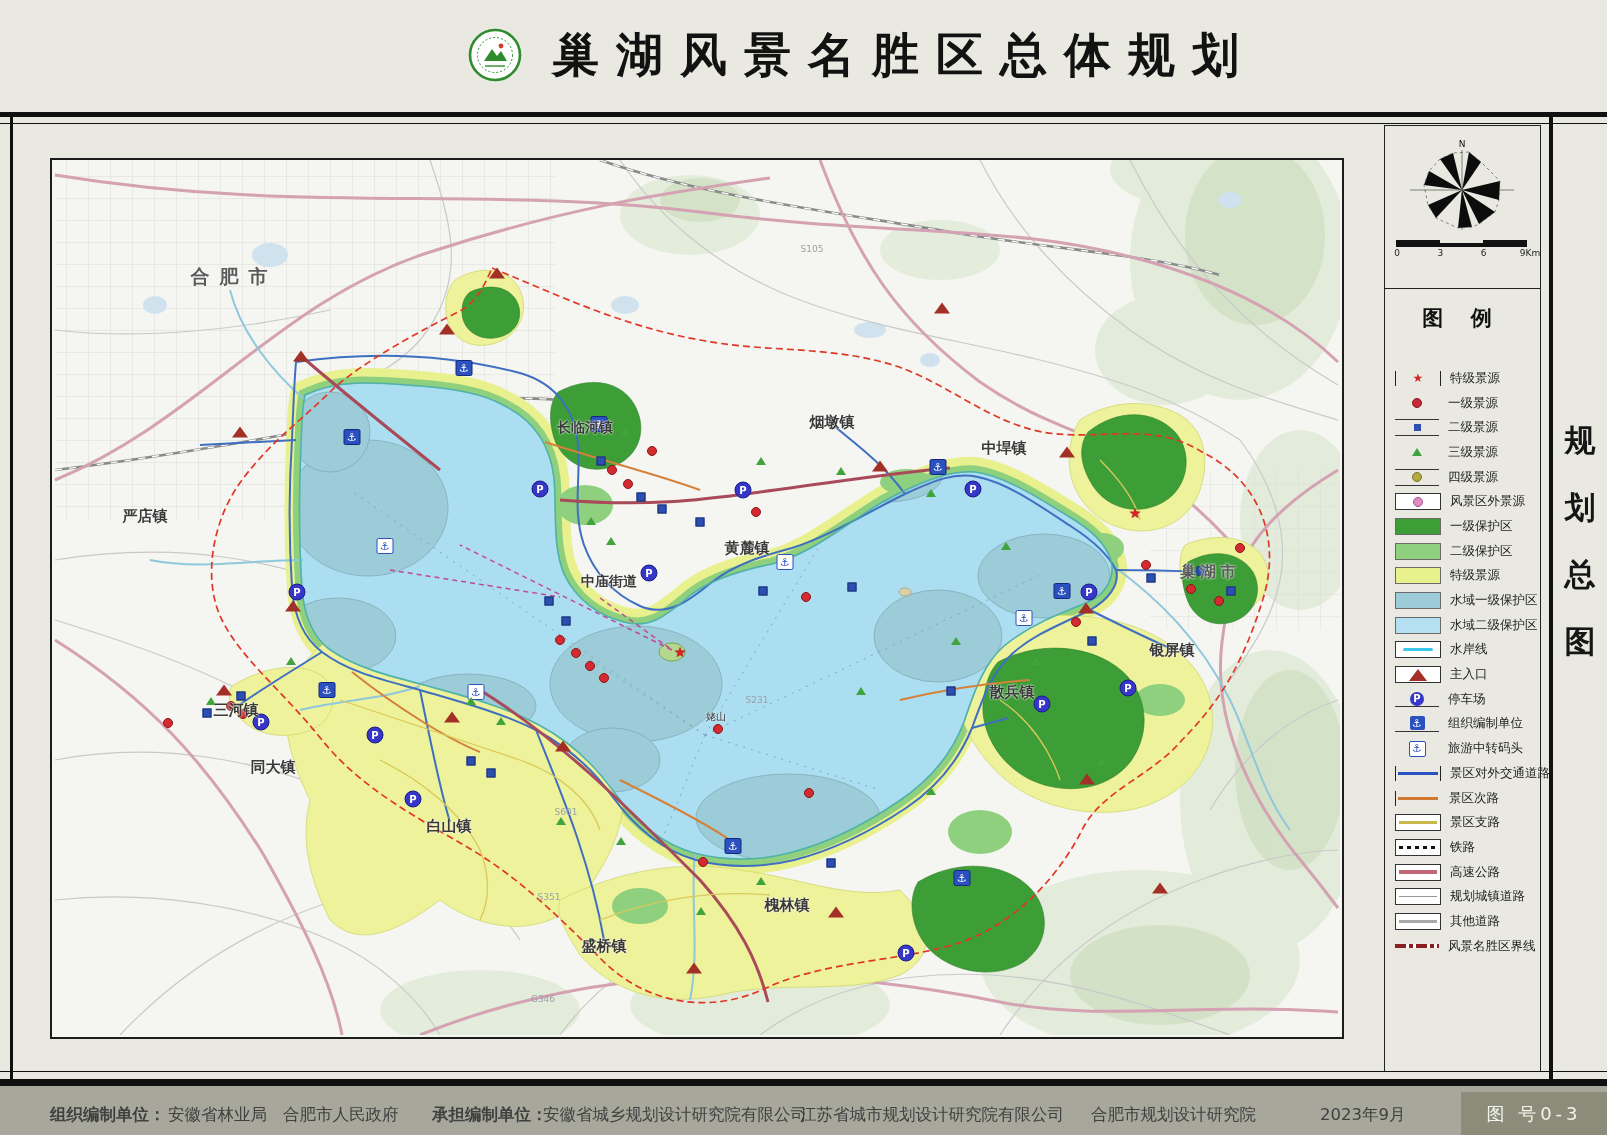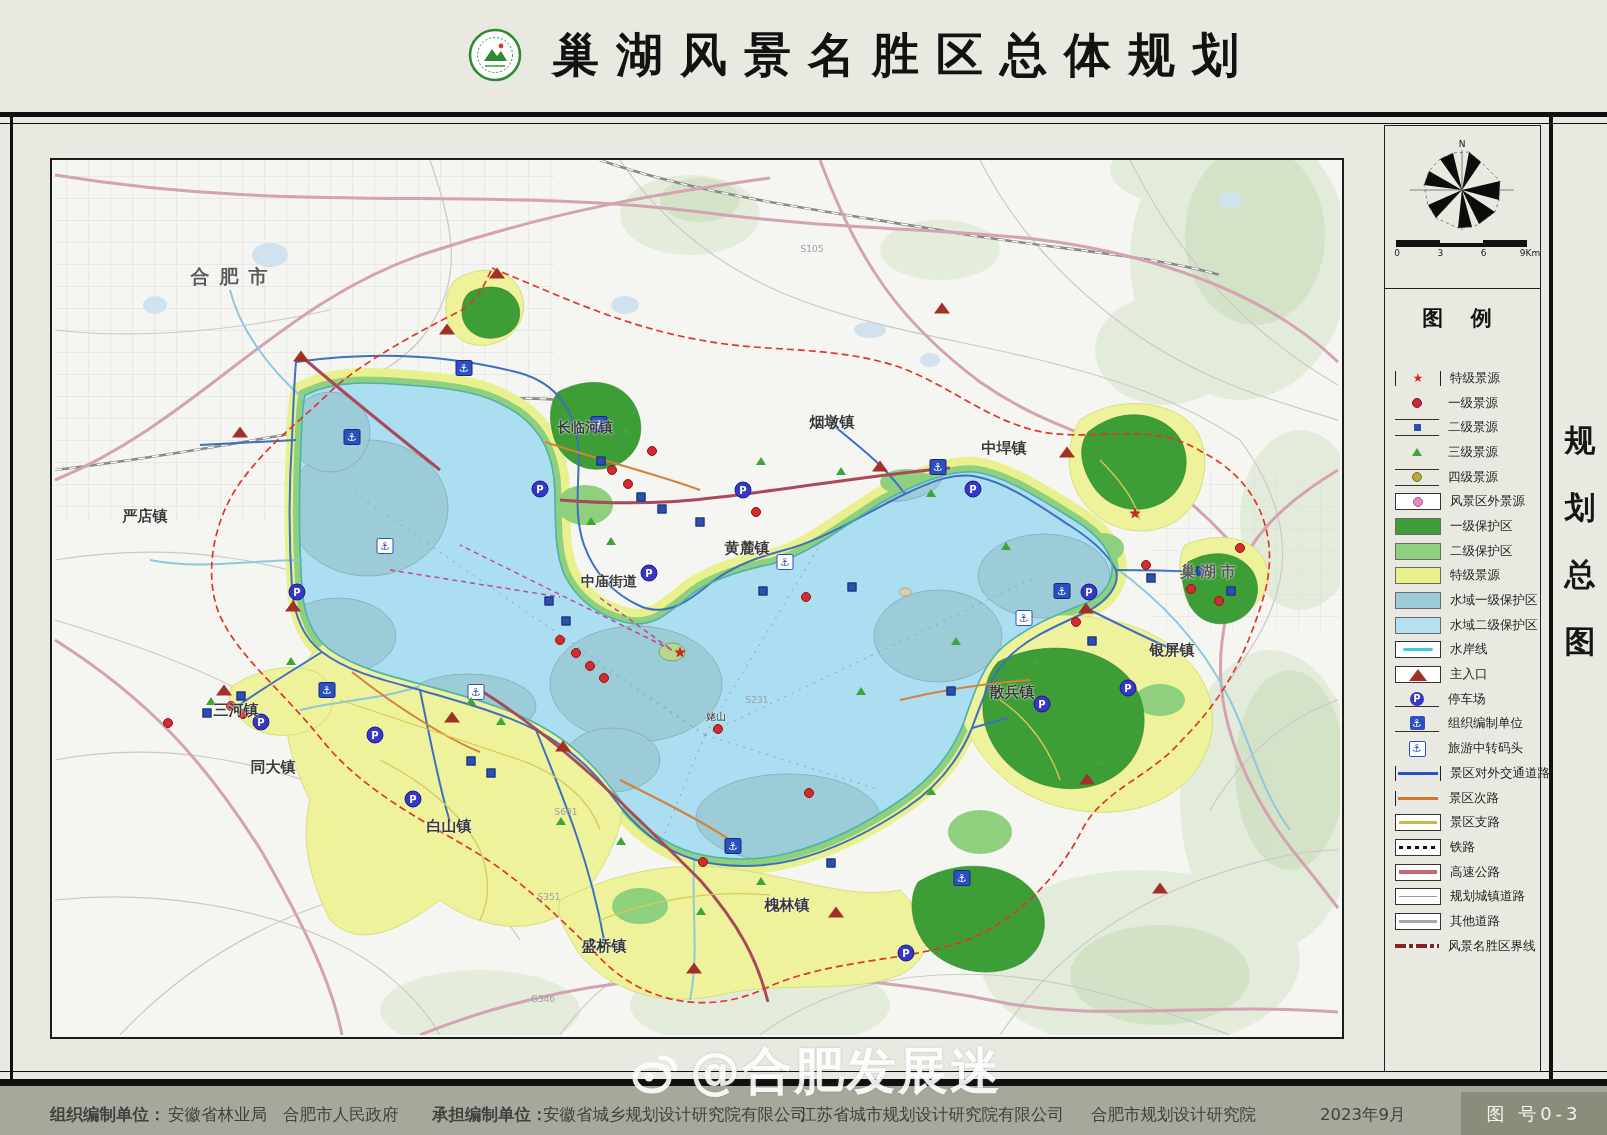--- a/index.html
+++ b/index.html
@@ -636,23 +636,14 @@
   <span class="f-item" style="left:283px">合肥市人民政府</span>
   <span class="f-item f-label" style="left:432px">承担编制单位：</span>
   <span class="f-item" style="left:543px">安徽省城乡规划设计研究院有限公司</span>
   <span class="f-item" style="left:800px">江苏省城市规划设计研究院有限公司</span>
   <span class="f-item" style="left:1091px">合肥市规划设计研究院</span>
   <span class="f-item" style="left:1320px">2023年9月</span>
   <div class="sheet-box">
     <span>图 号0-3</span>
   </div>
 
-  <div class="watermark">
-    <svg width="52" height="52" viewBox="0 0 52 52">
-      <ellipse cx="24" cy="32" rx="17" ry="13" fill="none" stroke="#fff" stroke-width="5"></ellipse>
-      <circle cx="21" cy="31" r="4.5" fill="#fff"></circle>
-      <path d="M33,12 C40,11 46,16 47,23" fill="none" stroke="#fff" stroke-width="4.5" stroke-linecap="round"></path>
-      <path d="M34,20 C38,20 41,23 41,27" fill="none" stroke="#fff" stroke-width="4" stroke-linecap="round"></path>
-    </svg>
-    <span class="wm-text">@合肥发展迷</span>
-  </div>
 
 </div>
 
 </body></html>

